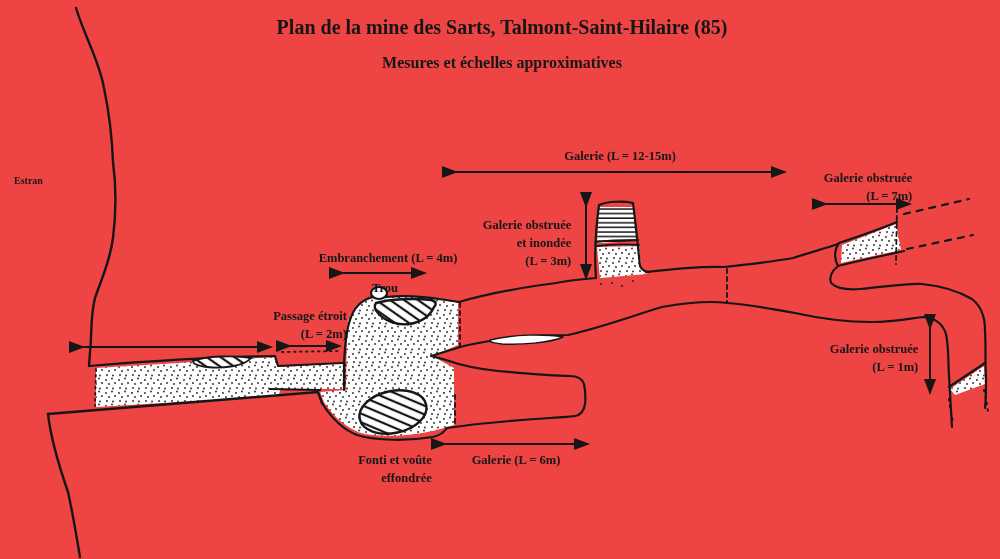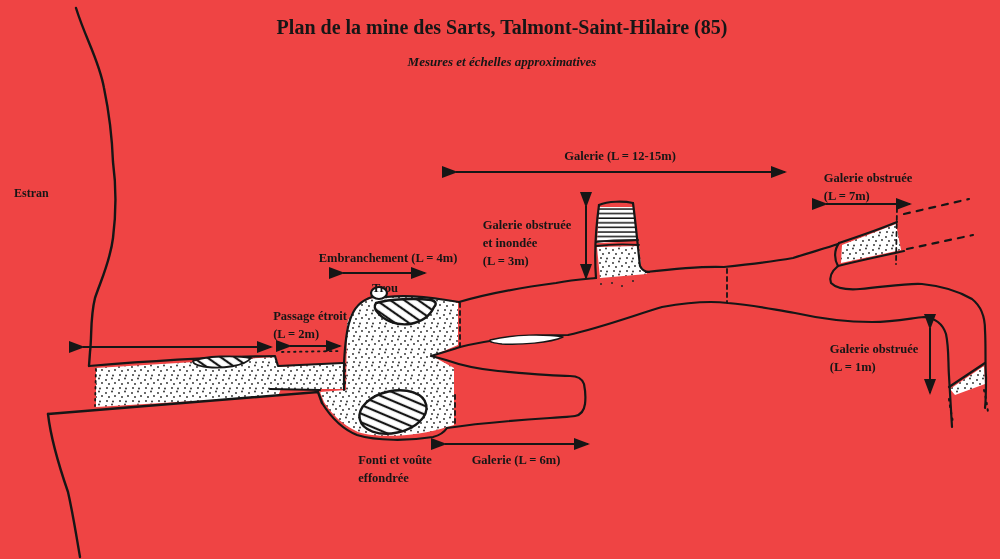--- a/index.html
+++ b/index.html
@@ -3,32 +3,32 @@
 <meta charset="utf-8">
 <style>
   html,body{margin:0;padding:0;background:#fff;}
   .canvas{
     position:relative;width:1000px;height:559px;background:#ef4444;overflow:hidden;
     font-family:"Liberation Serif","DejaVu Serif",serif;color:#161616;
   }
   .plan-svg{position:absolute;left:0;top:0;}
   .lbl{
     position:absolute;font-weight:bold;font-size:12.5px;line-height:18px;
-    text-align:left;transform:translateX(-50%);white-space:nowrap;color:#161616;
+    text-align:right;transform:translateX(-50%);white-space:nowrap;color:#161616;
   }
   .lbl span{display:block;}
   .title{
     position:absolute;left:502px;top:16px;transform:translateX(-50%);
     font-size:20px;font-weight:600;white-space:nowrap;
   }
   .subtitle{
     position:absolute;left:502px;top:54px;transform:translateX(-50%);
-    font-size:13px;font-weight:bold;font-style:italic;white-space:nowrap;
+    font-size:16px;font-weight:bold;white-space:nowrap;
   }
-  .estran{position:absolute;left:14px;top:186px;font-size:12px;font-weight:bold;}
+  .estran{position:absolute;left:14px;top:175px;font-size:10px;font-weight:bold;}
 </style>
 </head>
 <body>
 
 <div class="canvas">
 
   <svg class="plan-svg" width="1000" height="559" viewBox="0 0 1000 559">
     <defs>
       <pattern id="dots" width="13" height="13" patternUnits="userSpaceOnUse">
         <rect width="13" height="13" fill="#ffffff"></rect>

